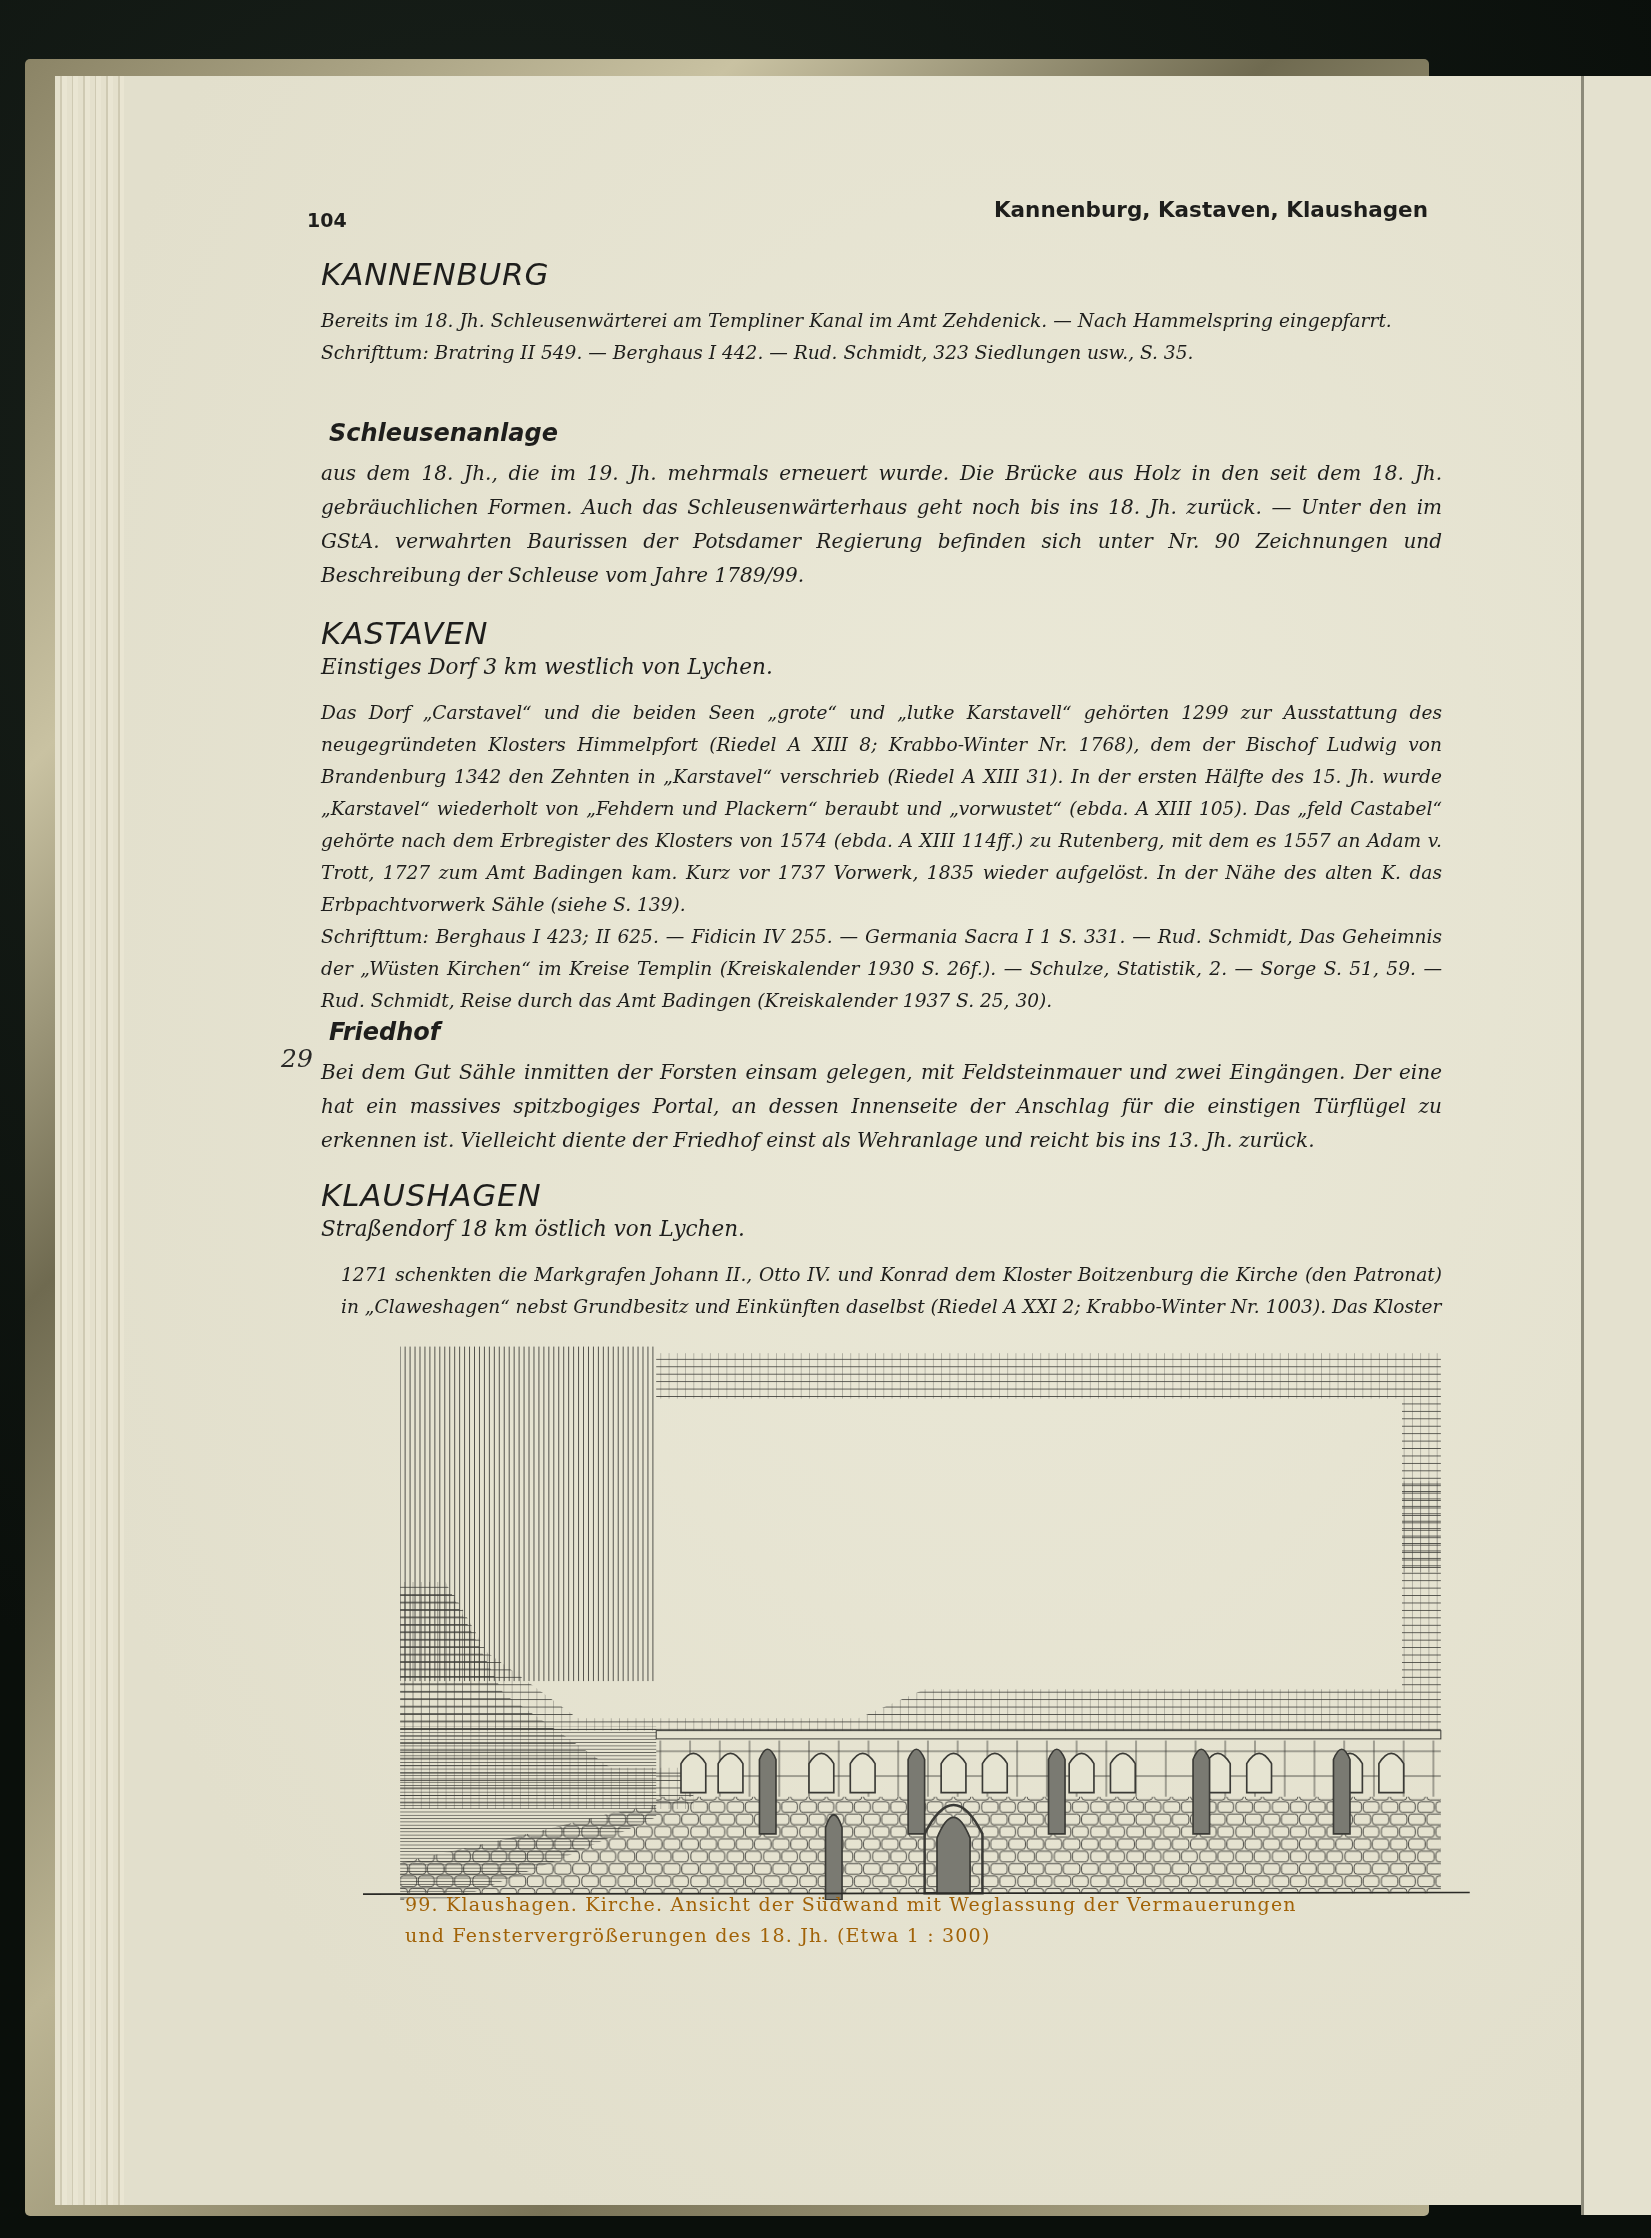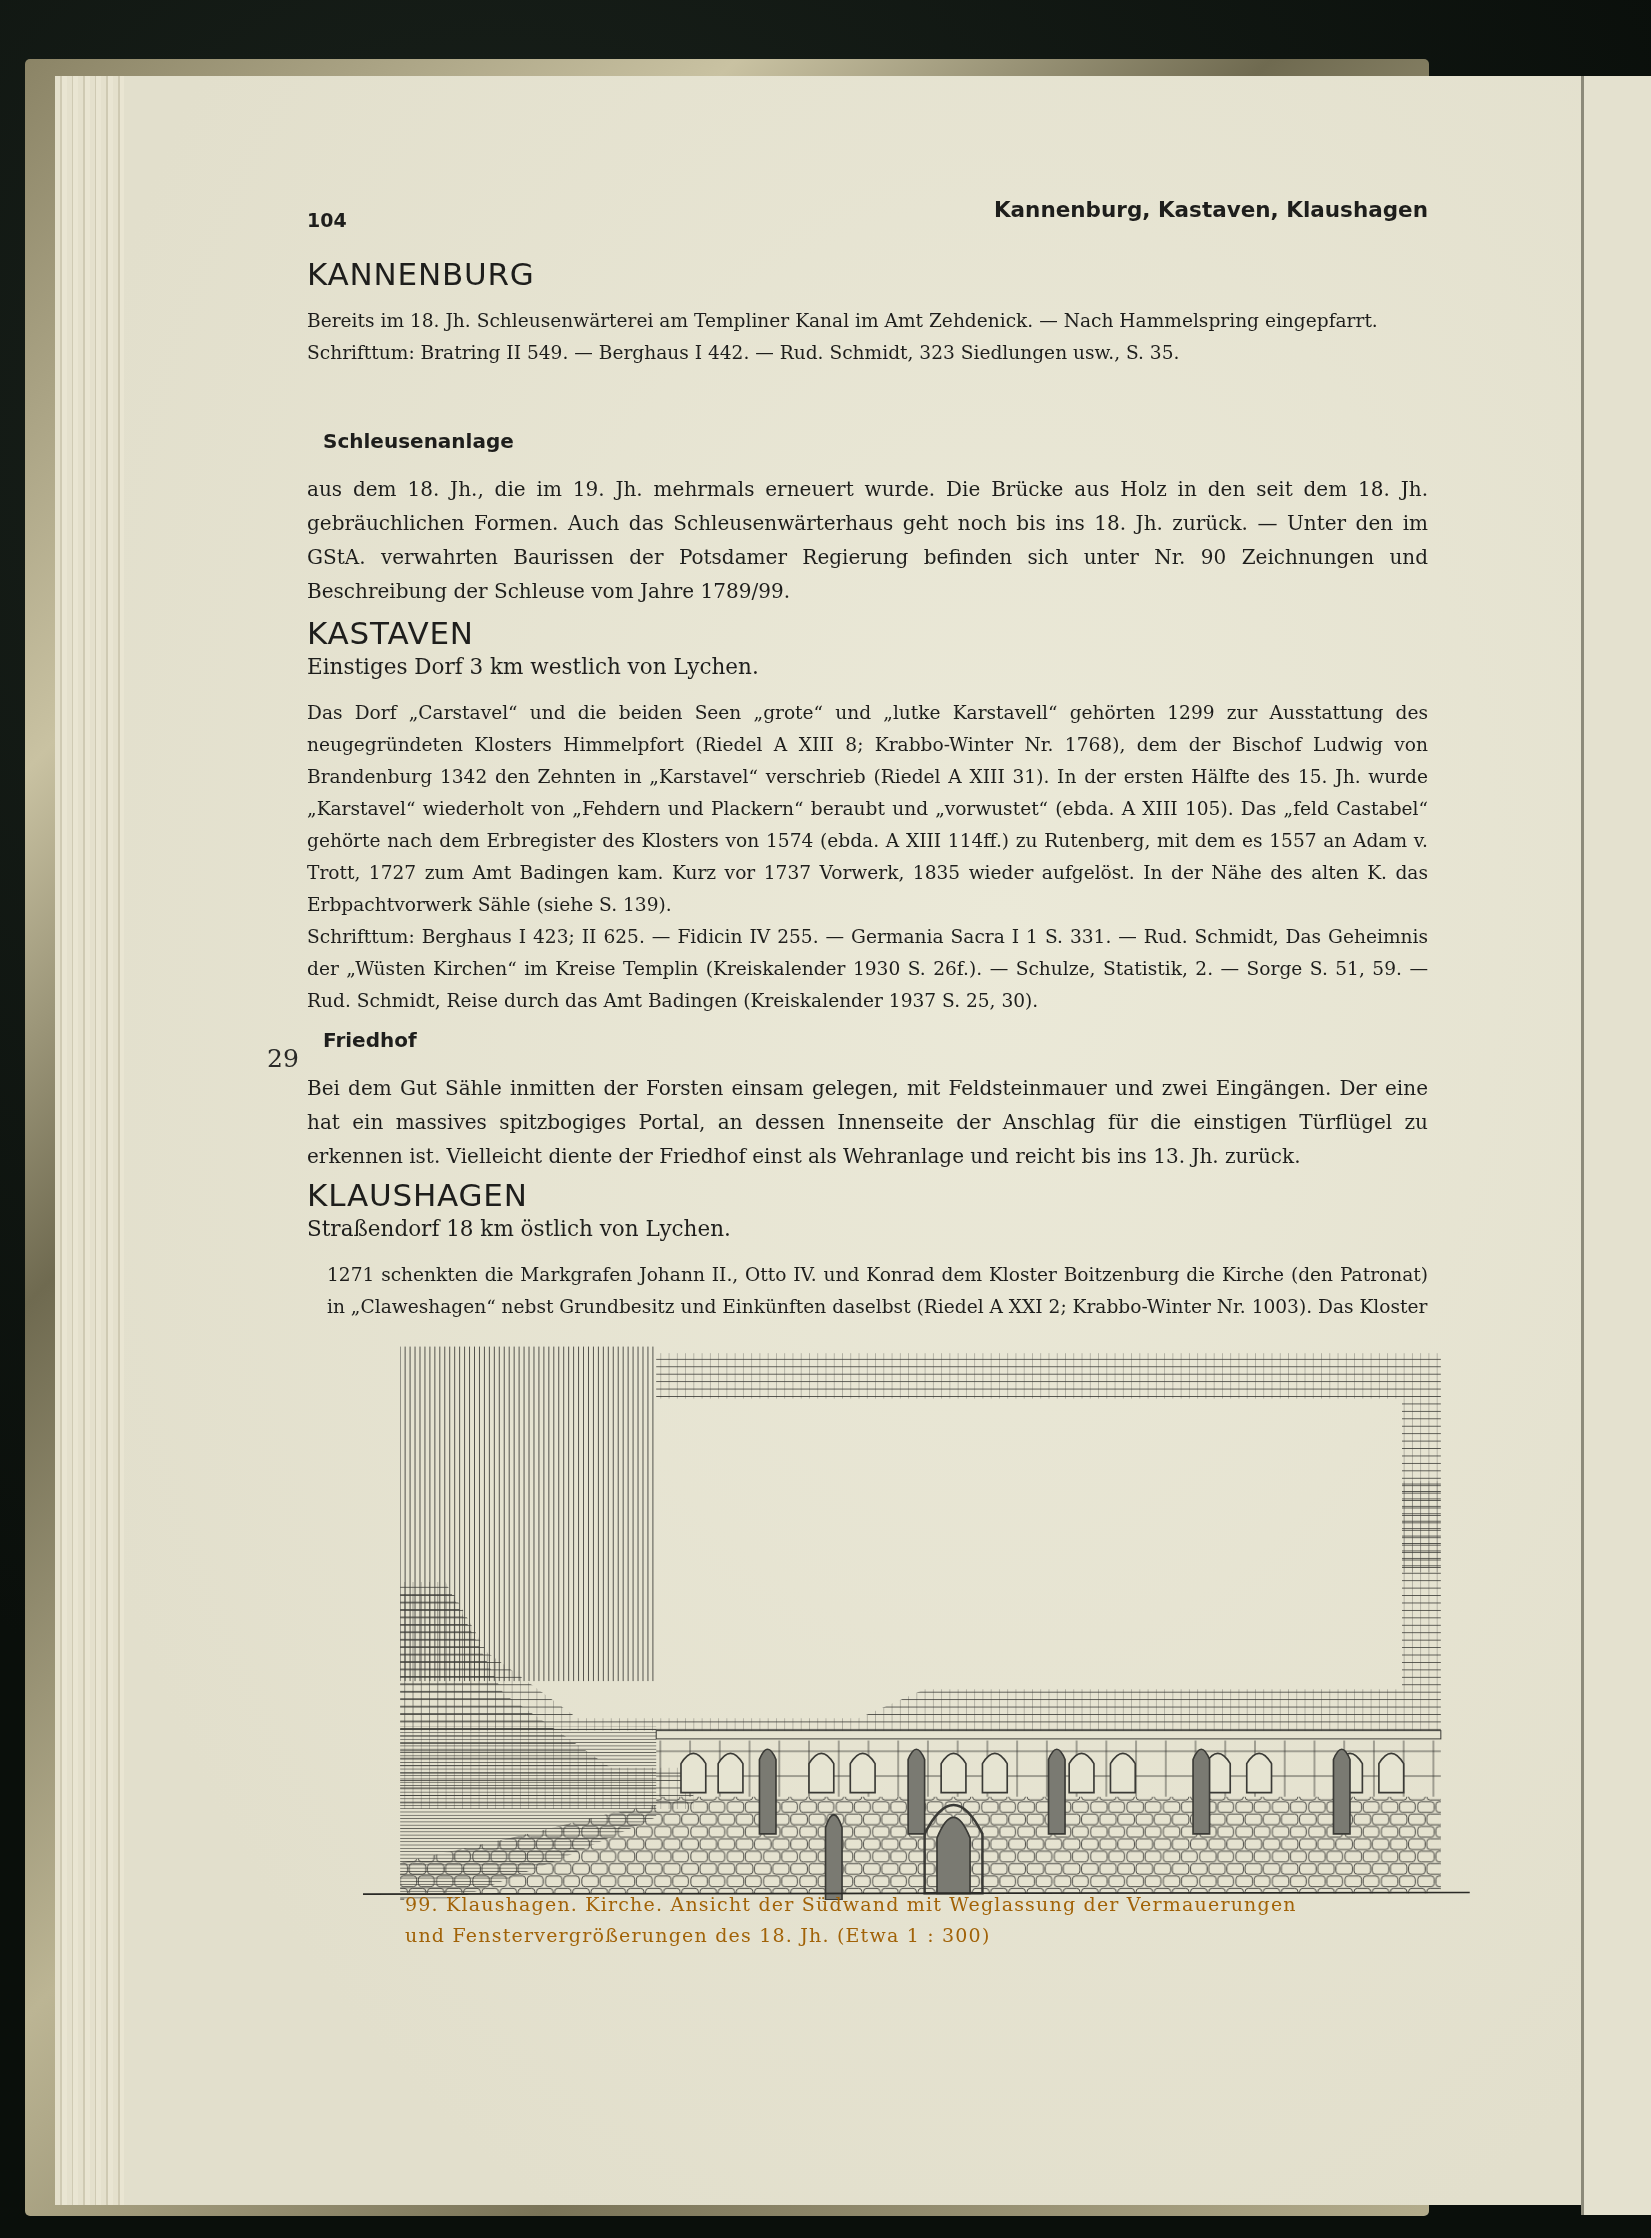--- a/index.html
+++ b/index.html
@@ -39,28 +39,28 @@
     .running-head { position: absolute; top: 197px; width: 1121px; height: 41px; }
     .page-number {
       position: absolute; left: 0; top: 11.6px;
       font-family: "DejaVu Sans", sans-serif; font-weight: bold; font-size: 19px;
     }
     .head-title {
       position: absolute; right: 0; top: 0;
       font-family: "DejaVu Sans", sans-serif; font-weight: bold; font-size: 21.5px;
       letter-spacing: 0px;
     }
-    .block { position: absolute; left: 0; width: 1121px; }
+    .block { position: absolute; left: 14px; width: 1121px; font-style: italic; }
     .h-place {
       font-family: "DejaVu Sans", sans-serif; font-size: 31px; font-weight: normal;
       letter-spacing: 0.8px; margin: 0; line-height: 36px;
     }
     .h-sub {
-      font-family: "DejaVu Sans", sans-serif; font-weight: bold; font-size: 20px;
-      margin: 16px; line-height: 30px;
+      font-family: "DejaVu Sans", sans-serif; font-weight: bold; font-size: 24px;
+      margin: 8px; line-height: 30px;
     }
     .lead { font-size: 21.5px; line-height: 31px; margin: 0; }
     .para {
       font-size: 18.6px; line-height: 32px; margin: 0; text-align: justify;
       text-align-last: left;
     }
     .para.big { font-size: 20px; line-height: 34px; }
     .margin-num {
       position: absolute; left: -40px; font-size: 25px; color: #2a2a28;
       font-family: "DejaVu Serif", serif;

